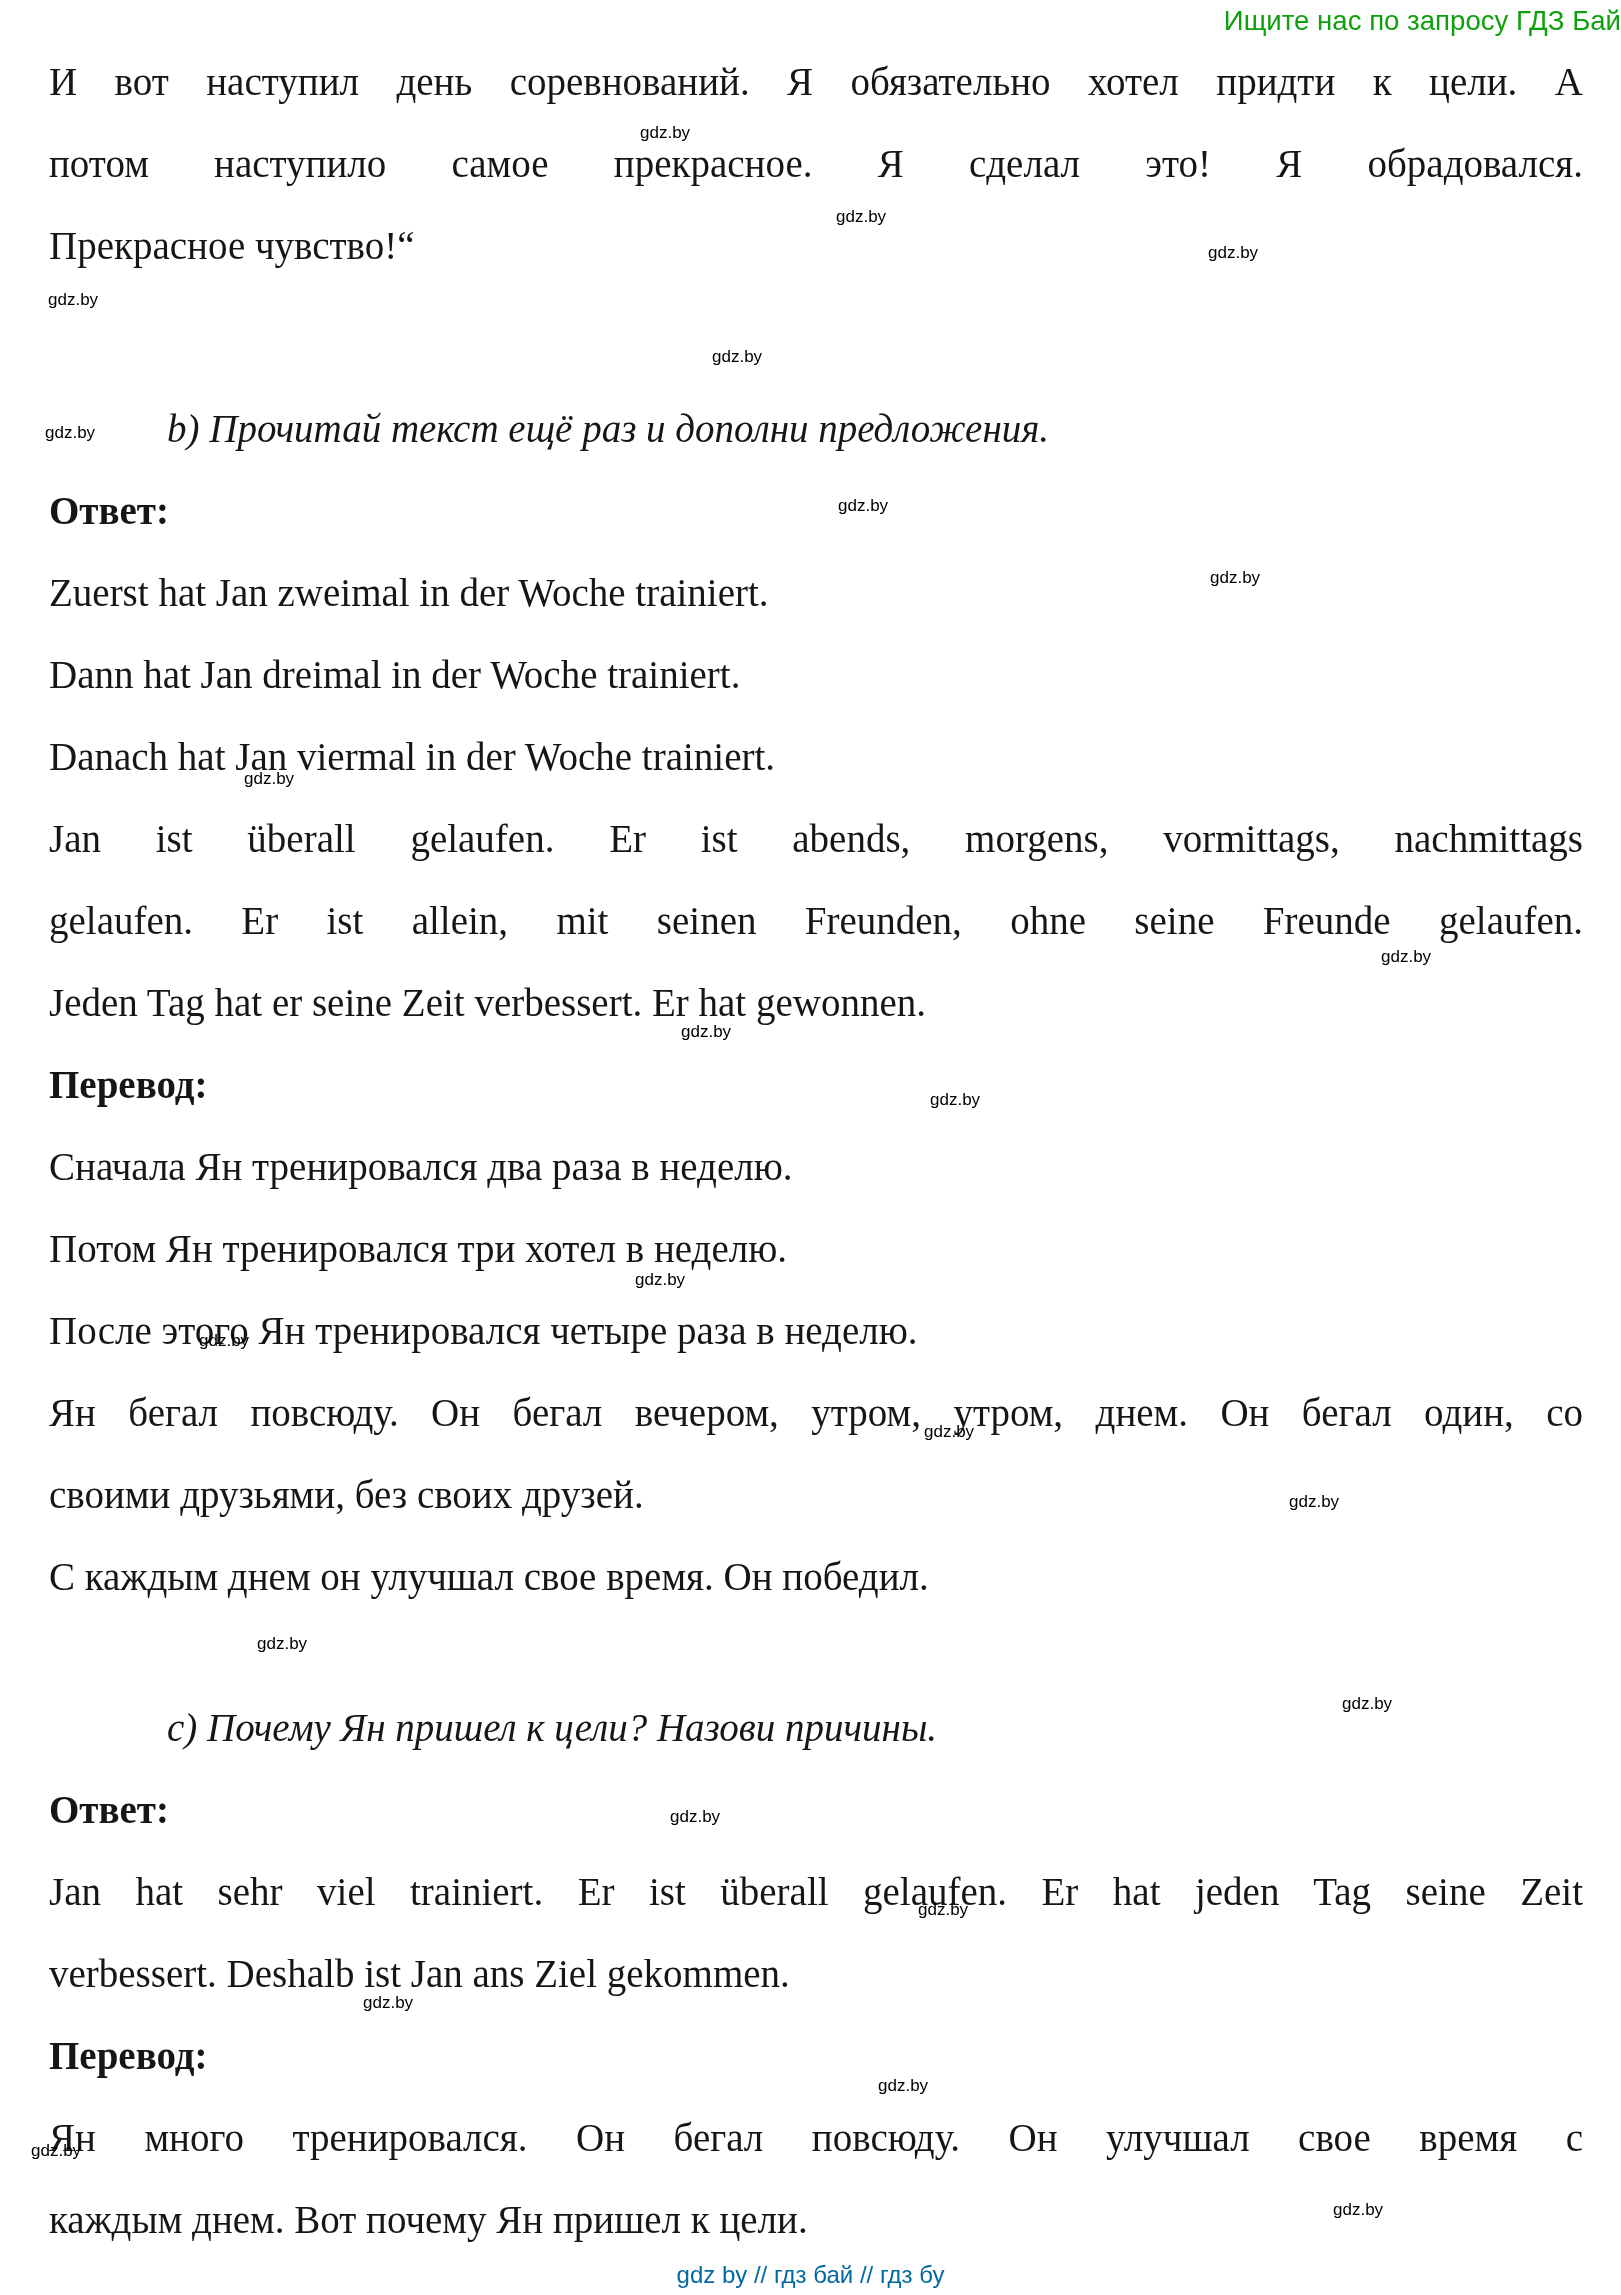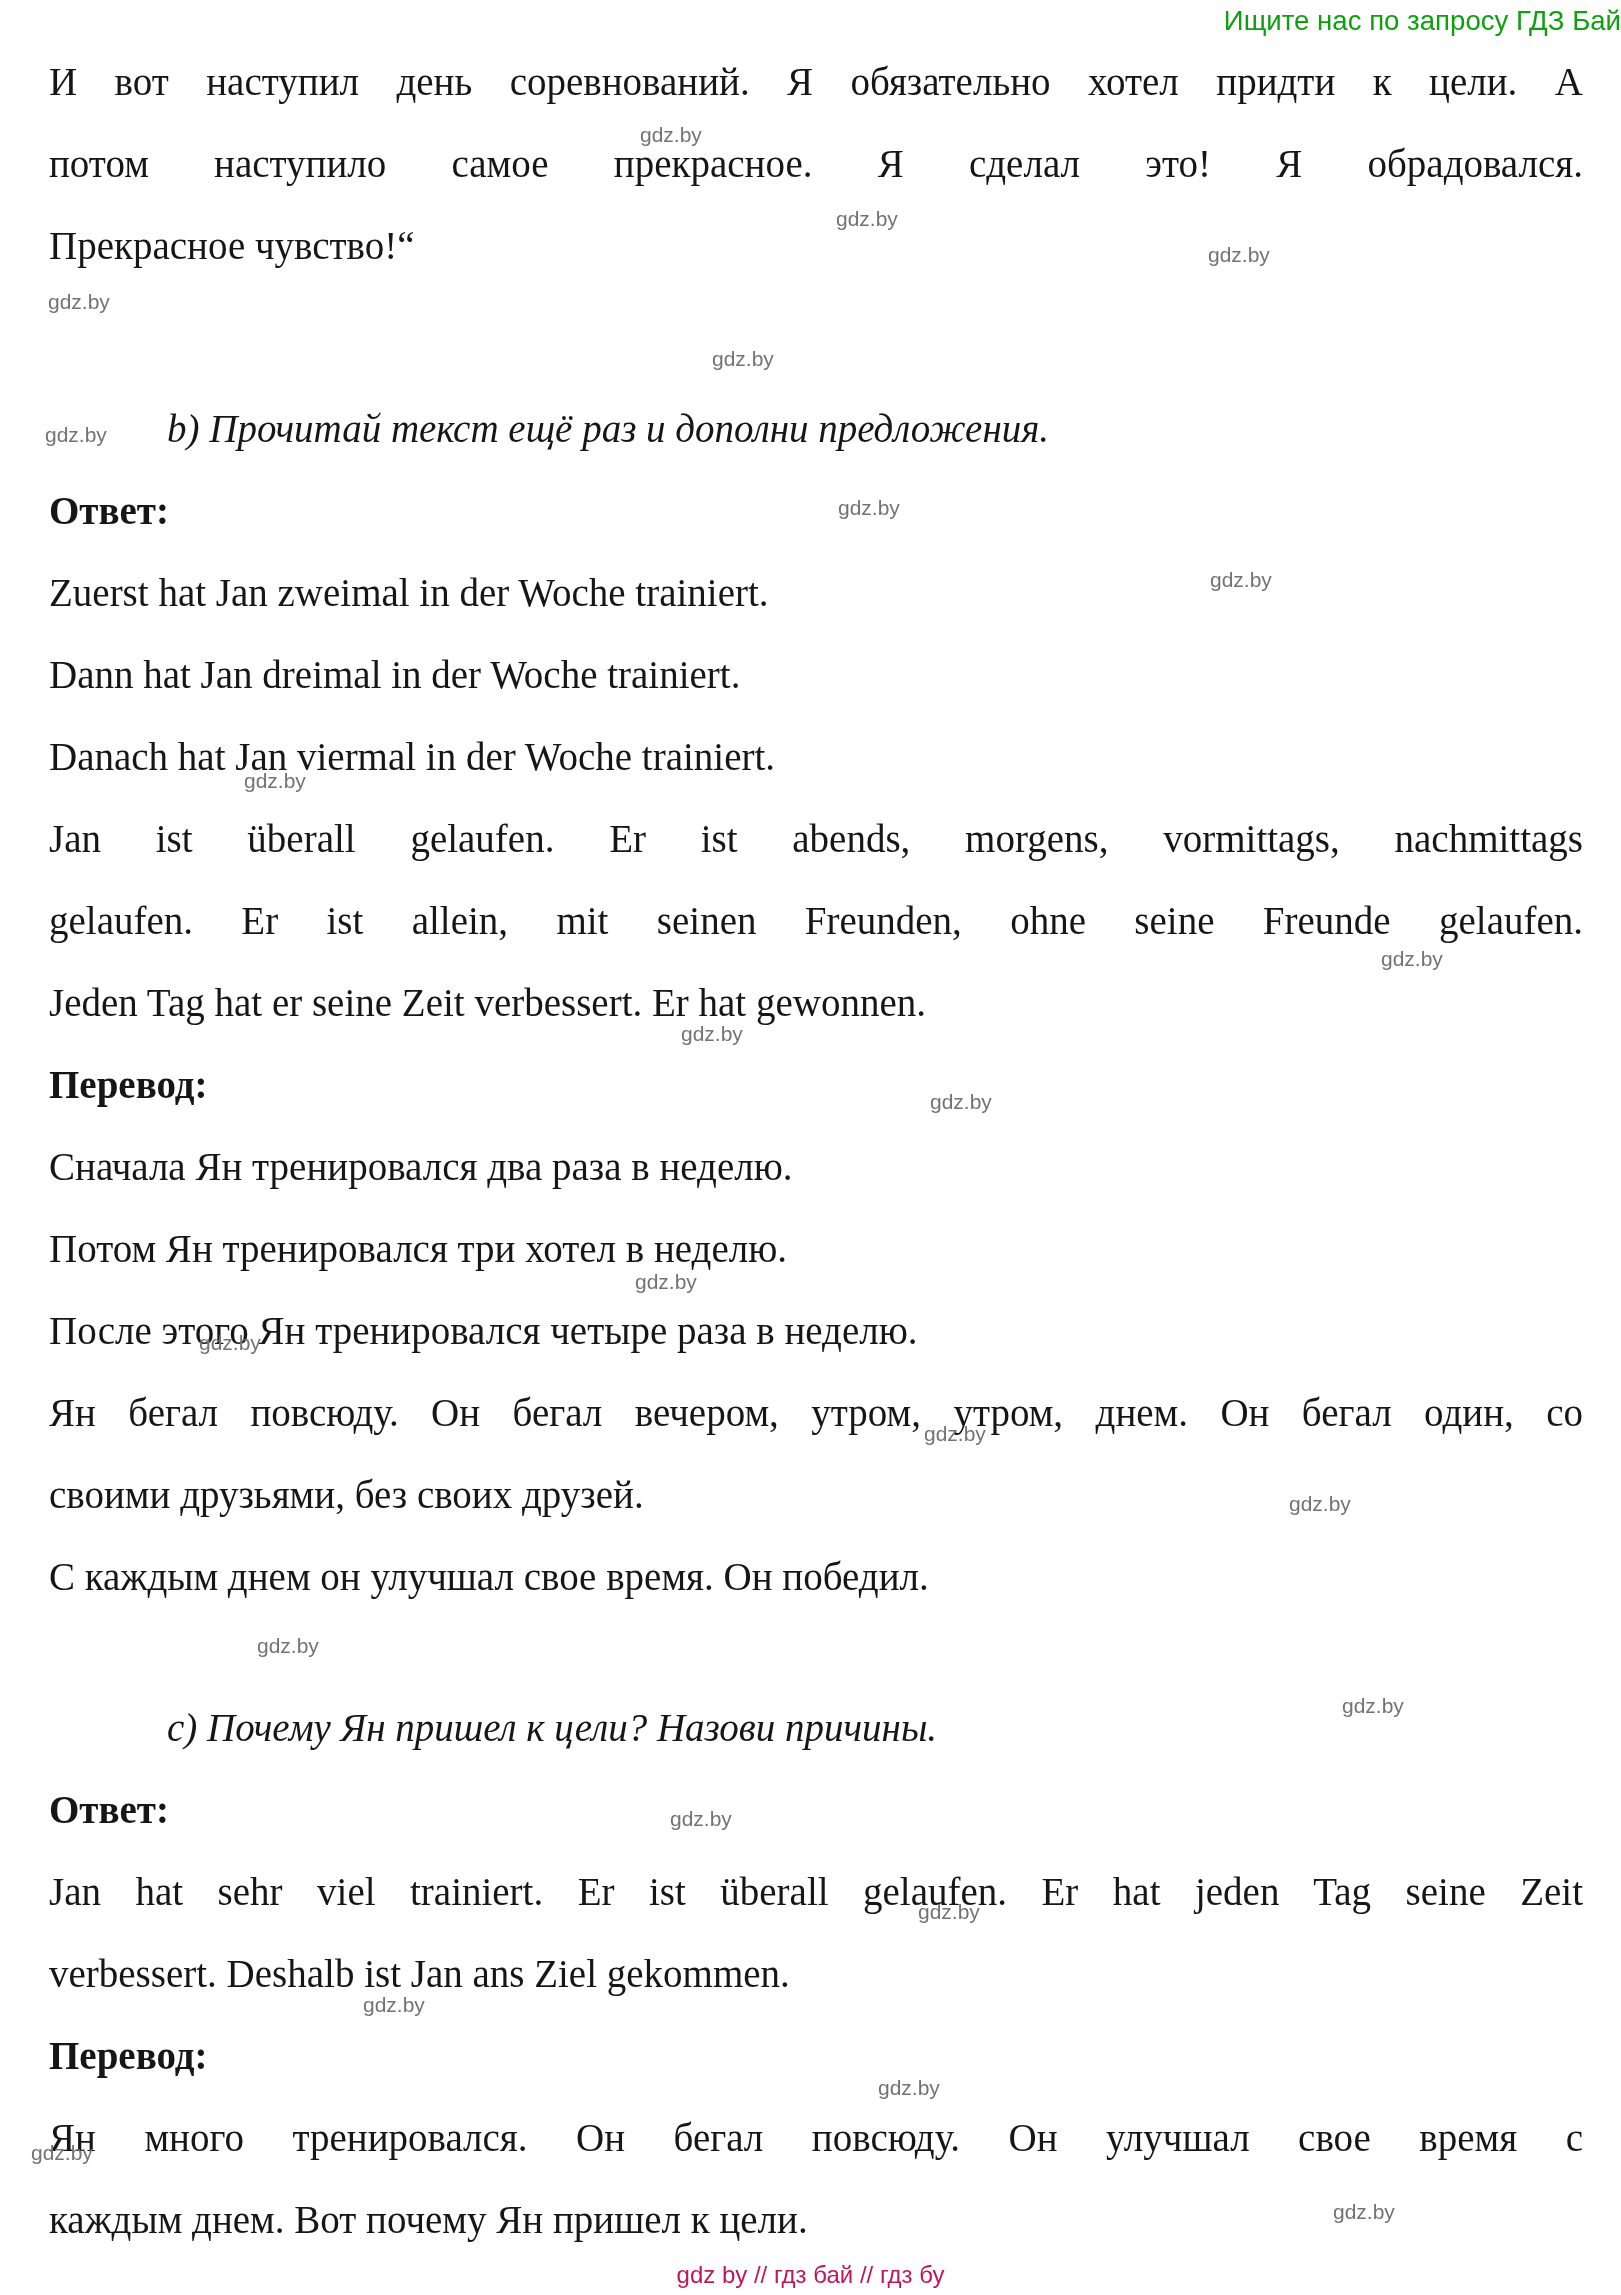--- a/index.html
+++ b/index.html
@@ -23,21 +23,21 @@
     color: #0fa00f;
   }
   .footer-note {
     position: absolute;
     bottom: 6.5px;
     left: 0;
     width: 100%;
     text-align: center;
     font-size: 24px;
     font-family: "Liberation Sans", sans-serif;
-    color: #be185d;
+    color: #0369a1;
   }
   .content {
     position: absolute;
     top: 41px;
     left: 49px;
     right: 38px;
   }
   .line {
     font-size: 39px;
     line-height: 82px;
@@ -52,23 +52,23 @@
     margin-left: 118px;
   }
   .mt-b { margin-top: 101px; }
   .mt-c { margin-top: 69px; }
   .u {
     text-decoration-thickness: 2.4px;
     text-underline-offset: 8px;
   }
   .wm {
     position: absolute;
-    font-size: 21px;
+    font-size: 17px;
     font-family: "Liberation Sans", sans-serif;
-    color: #737373;
+    color: #000000;
   }
 </style>
 </head>
 <body>
 
 <div class="header-note">Ищите нас по запросу ГДЗ Бай</div>
 
 <div class="content">
 
   <div class="line just">И вот наступил день соревнований. Я обязательно хотел придти к цели. А</div>

